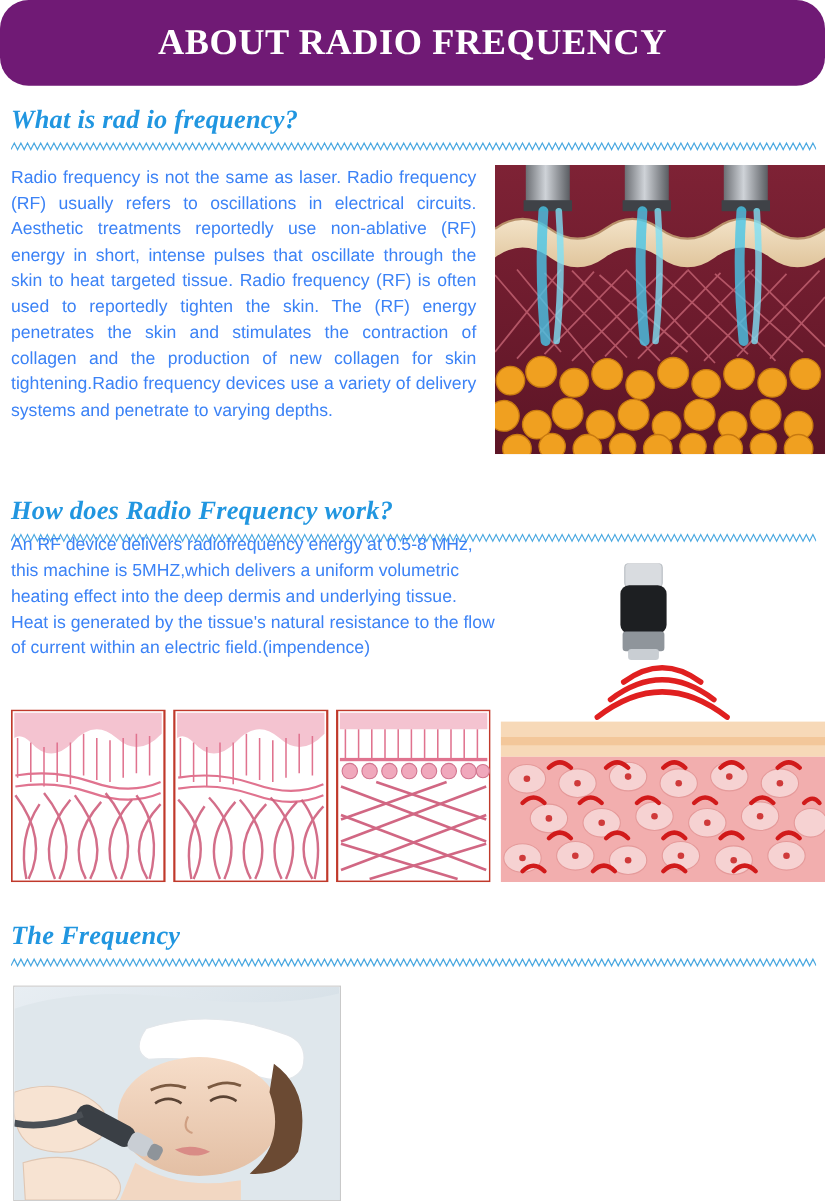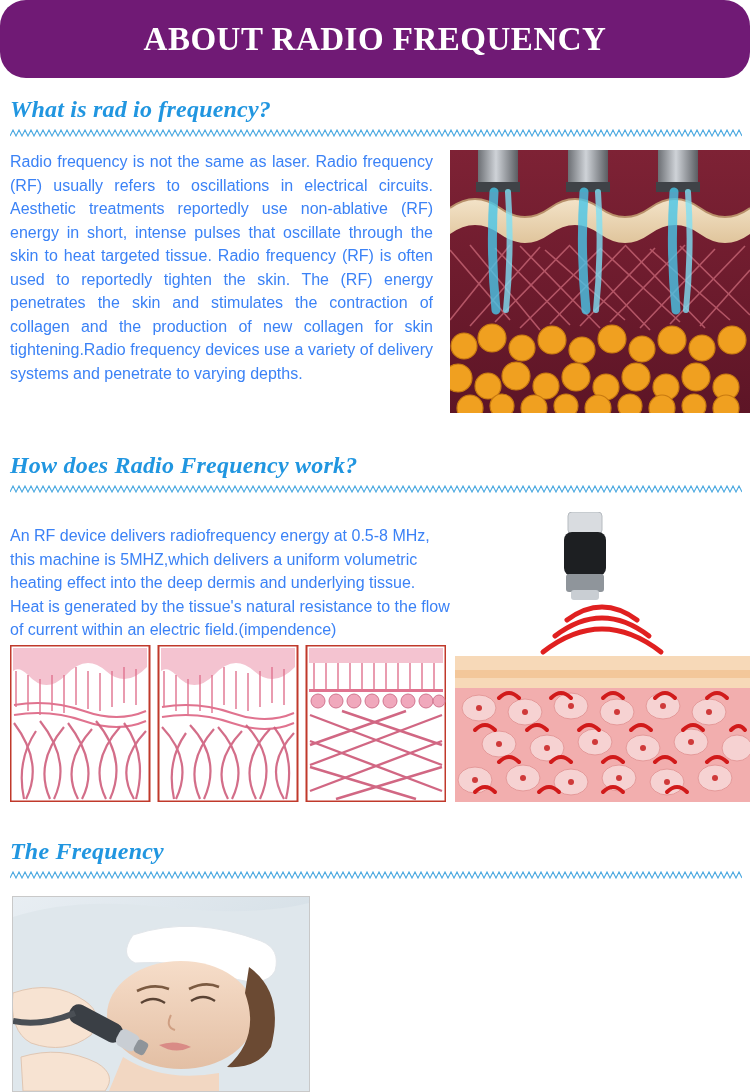--- a/index.html
+++ b/index.html
@@ -182,21 +182,21 @@
     </svg>
   </div>
 
   <div class="section-head" style="top:452px;">
     <div class="section-title">How does Radio Frequency work?</div>
     <svg class="zigzag" viewBox="0 0 732 10" preserveAspectRatio="none">
       <path d="M0 8 L3 2 L6 8 L9 2 L12 8 L15 2 L18 8 L21 2 L24 8 L27 2 L30 8 L33 2 L36 8 L39 2 L42 8 L45 2 L48 8 L51 2 L54 8 L57 2 L60 8 L63 2 L66 8 L69 2 L72 8 L75 2 L78 8 L81 2 L84 8 L87 2 L90 8 L93 2 L96 8 L99 2 L102 8 L105 2 L108 8 L111 2 L114 8 L117 2 L120 8 L123 2 L126 8 L129 2 L132 8 L135 2 L138 8 L141 2 L144 8 L147 2 L150 8 L153 2 L156 8 L159 2 L162 8 L165 2 L168 8 L171 2 L174 8 L177 2 L180 8 L183 2 L186 8 L189 2 L192 8 L195 2 L198 8 L201 2 L204 8 L207 2 L210 8 L213 2 L216 8 L219 2 L222 8 L225 2 L228 8 L231 2 L234 8 L237 2 L240 8 L243 2 L246 8 L249 2 L252 8 L255 2 L258 8 L261 2 L264 8 L267 2 L270 8 L273 2 L276 8 L279 2 L282 8 L285 2 L288 8 L291 2 L294 8 L297 2 L300 8 L303 2 L306 8 L309 2 L312 8 L315 2 L318 8 L321 2 L324 8 L327 2 L330 8 L333 2 L336 8 L339 2 L342 8 L345 2 L348 8 L351 2 L354 8 L357 2 L360 8 L363 2 L366 8 L369 2 L372 8 L375 2 L378 8 L381 2 L384 8 L387 2 L390 8 L393 2 L396 8 L399 2 L402 8 L405 2 L408 8 L411 2 L414 8 L417 2 L420 8 L423 2 L426 8 L429 2 L432 8 L435 2 L438 8 L441 2 L444 8 L447 2 L450 8 L453 2 L456 8 L459 2 L462 8 L465 2 L468 8 L471 2 L474 8 L477 2 L480 8 L483 2 L486 8 L489 2 L492 8 L495 2 L498 8 L501 2 L504 8 L507 2 L510 8 L513 2 L516 8 L519 2 L522 8 L525 2 L528 8 L531 2 L534 8 L537 2 L540 8 L543 2 L546 8 L549 2 L552 8 L555 2 L558 8 L561 2 L564 8 L567 2 L570 8 L573 2 L576 8 L579 2 L582 8 L585 2 L588 8 L591 2 L594 8 L597 2 L600 8 L603 2 L606 8 L609 2 L612 8 L615 2 L618 8 L621 2 L624 8 L627 2 L630 8 L633 2 L636 8 L639 2 L642 8 L645 2 L648 8 L651 2 L654 8 L657 2 L660 8 L663 2 L666 8 L669 2 L672 8 L675 2 L678 8 L681 2 L684 8 L687 2 L690 8 L693 2 L696 8 L699 2 L702 8 L705 2 L708 8 L711 2 L714 8 L717 2 L720 8 L723 2 L726 8 L729 2 L732 8" fill="none" stroke="#4aa8e0" stroke-width="1.1"></path>
     </svg>
   </div>
 
-  <div class="body-text" style="left:10px; top:524px; width:440px; text-align:left;">An RF device delivers radiofrequency energy at 0.5-8 MHz, this machine is 5MHZ,which delivers a uniform volumetric heating effect into the deep dermis and underlying tissue. Heat is generated by the tissue's natural resistance to the flow of current within an electric field.(impendence)</div>
+  <div class="body-text" style="left:10px; top:484px; width:440px; text-align:left;">An RF device delivers radiofrequency energy at 0.5-8 MHz, this machine is 5MHZ,which delivers a uniform volumetric heating effect into the deep dermis and underlying tissue. Heat is generated by the tissue's natural resistance to the flow of current within an electric field.(impendence)</div>
 
   <div class="fig" style="left:10px; top:645px; width:436px; height:157px;">
     <svg width="436" height="157" viewBox="0 0 436 157">
       <defs>
         <g id="collagenTop">
           <path d="M2 2 L140 2 L140 26 Q120 48 98 30 Q76 12 56 34 Q34 54 14 32 Q6 24 2 28 Z" fill="#f6c9d4"></path>
         </g>
       </defs>
 
       <g transform="translate(0,0)">

